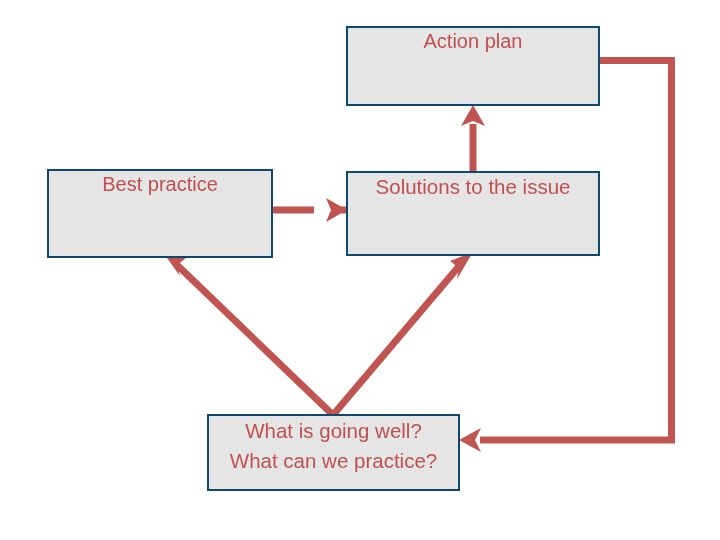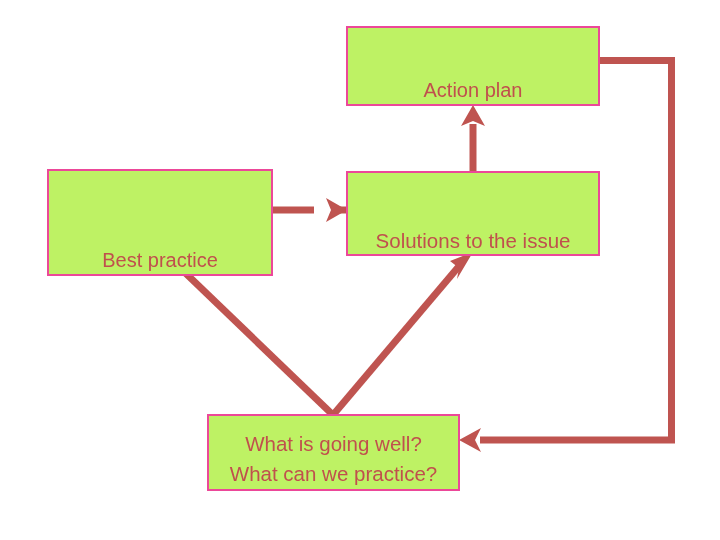--- a/index.html
+++ b/index.html
@@ -21,24 +21,24 @@
   #arrow-layer {
     position: absolute;
     left: 0;
     top: 0;
     width: 720px;
     height: 540px;
   }
   .node {
     position: absolute;
     box-sizing: border-box;
-    background: #bef264;
-    border: 2px solid #ec4899;
+    background: #e5e5e5;
+    border: 2px solid #0c4a6e;
     display: flex;
-    align-items: flex-end;
+    align-items: flex-start;
     justify-content: center;
     z-index: 2;
   }
   .node-label {
     color: #c0504d;
     font-family: "Liberation Sans", sans-serif;
     font-size: 20px;
     line-height: 27px;
     text-align: center;
     white-space: nowrap;
@@ -46,21 +46,21 @@
   #node-action-plan {
     left: 346px;
     top: 26px;
     width: 254px;
     height: 80px;
   }
   #node-best-practice {
     left: 47px;
     top: 169px;
     width: 226px;
-    height: 107px;
+    height: 89px;
   }
   #node-solutions {
     left: 346px;
     top: 171px;
     width: 254px;
     height: 85px;
   }
   #node-solutions .node-label {
     font-size: 20.5px;
   }

